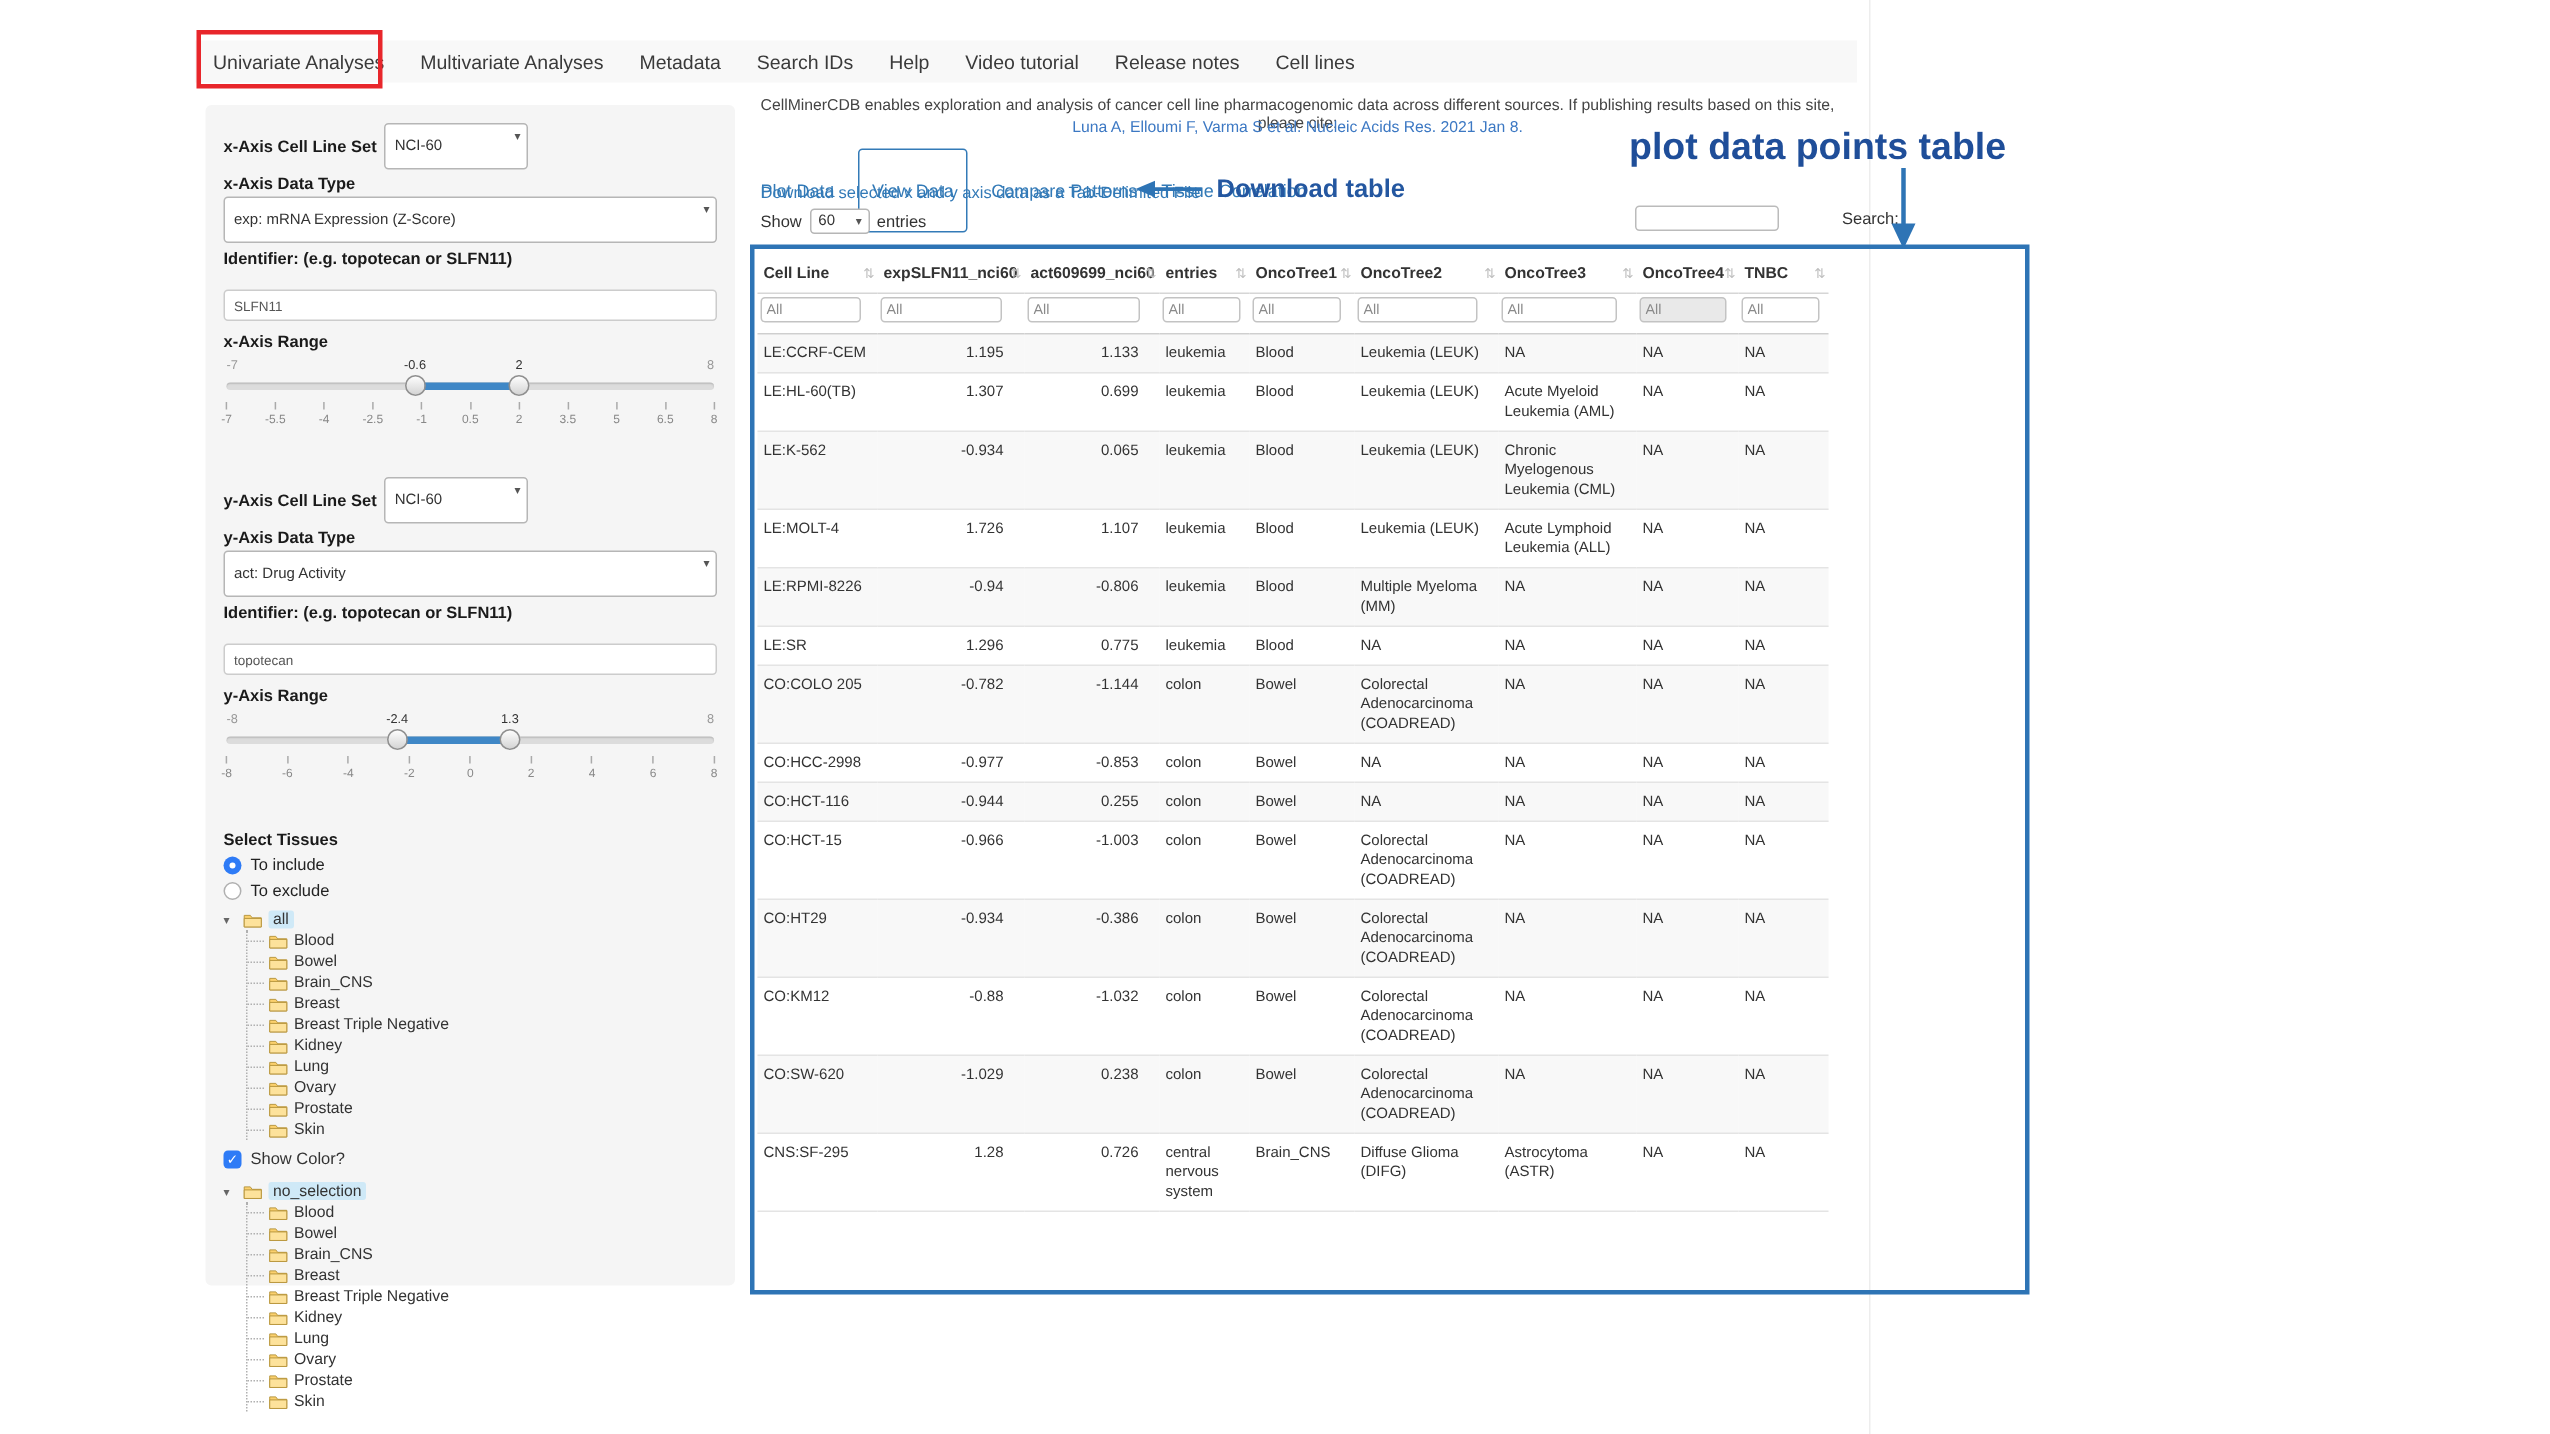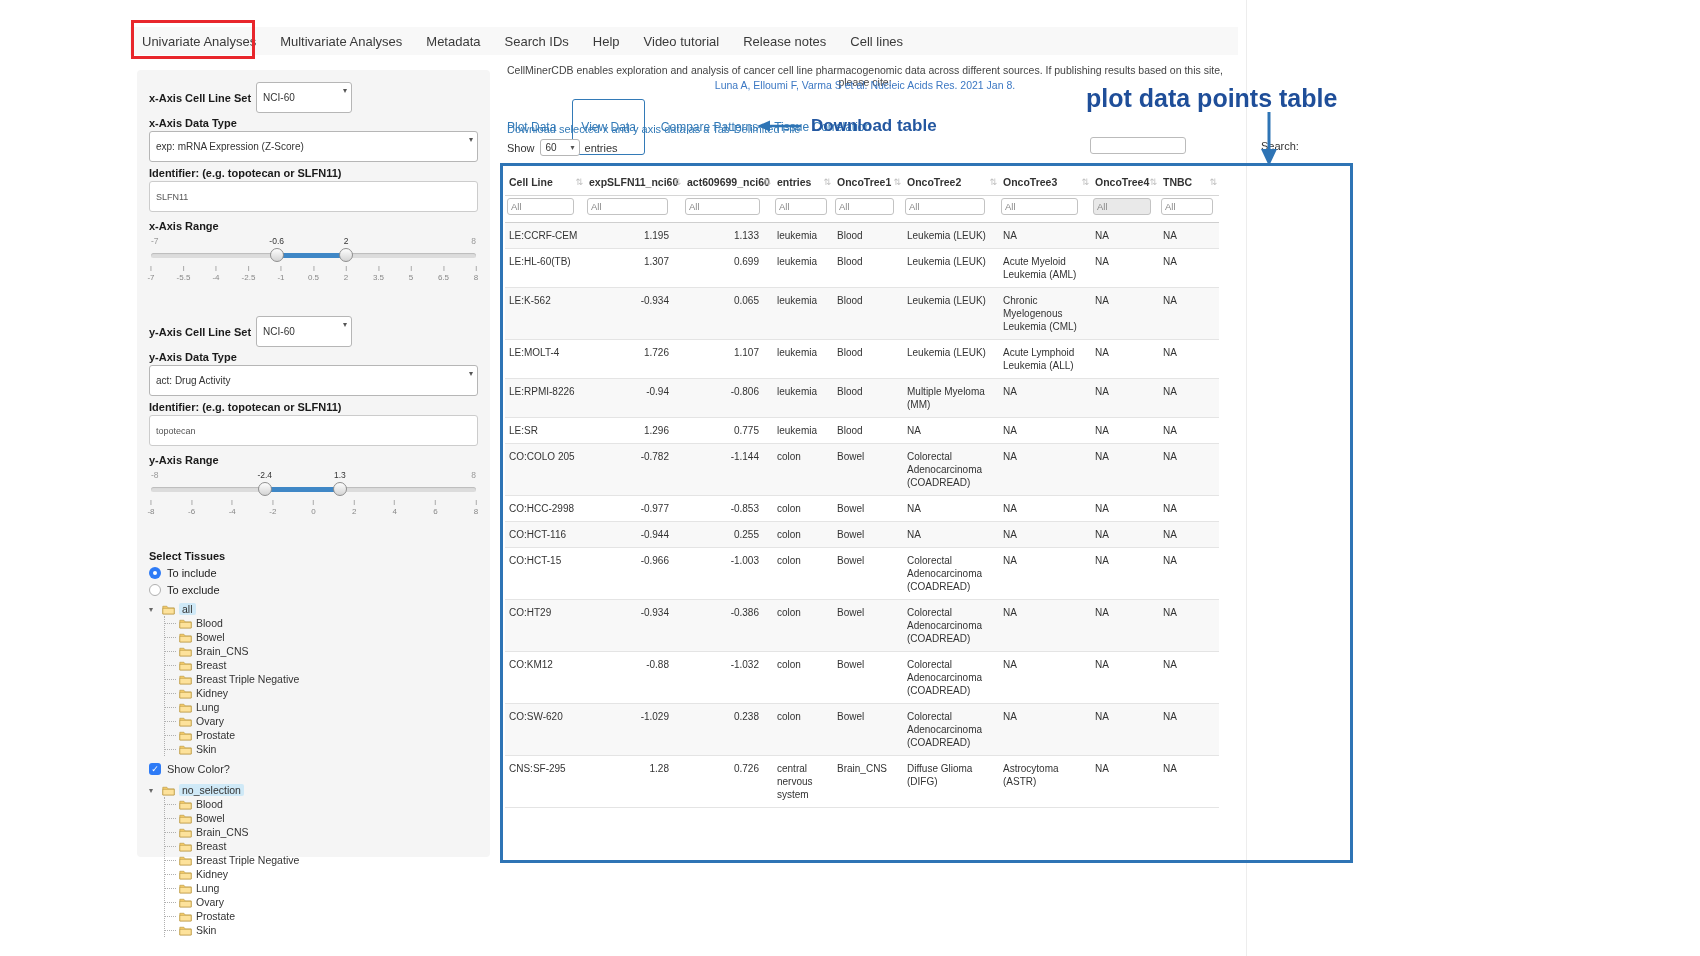--- a/index.html
+++ b/index.html
@@ -18,22 +18,22 @@
            border-radius:4px;padding:12px;box-sizing:border-box;font-size:11px;}
   .blabel{font-weight:bold;font-size:11px;color:#1a1a1a;margin:3px 0 2px;display:block;}
   .field-row{display:flex;align-items:center;margin-bottom:4px;}
   .select{position:relative;background:#fff;border:1px solid #b6b6b6;border-radius:3px;height:31px;
           font-size:10px;color:#333;padding:0 16px 0 6px;display:inline-flex;align-items:center;
           box-sizing:border-box;cursor:pointer;white-space:nowrap;}
   .select .caret{position:absolute;right:4px;top:3px;font-size:8px;color:#555;}
   .select.full{display:flex;width:100%;margin:2px 0 5px;}
   .select.sm{width:96px;margin-left:5px;}
   .select.tiny{width:40px;height:17px;padding:0 13px 0 5px;}
-  .tinput{width:100%;box-sizing:border-box;height:31px;border:1px solid #ccc;border-radius:3px;
-          font-size:9px;color:#555;padding:0 6px;background:#fff;margin:2px 0 7px;display:block;}
+  .tinput{width:100%;box-sizing:border-box;height:21px;border:1px solid #ccc;border-radius:3px;
+          font-size:9px;color:#555;padding:0 6px;background:#fff;margin:14px 0 7px;display:block;}
 
   
   .slider{position:relative;height:54px;margin:4px 2px 26px;}
   .sl-end{position:absolute;top:0;font-size:8.5px;color:#999;}
   .sl-val{position:absolute;top:0;font-size:8.5px;color:#333;transform:translateX(-50%);}
   .sl-track{position:absolute;top:17px;left:0;right:0;height:5px;background:#dcdcdc;border-radius:3px;
             box-shadow:inset 0 1px 1px rgba(0,0,0,.15);}
   .sl-range{position:absolute;top:17px;height:5px;background:#3f87c6;}
   .sl-handle{position:absolute;top:12px;width:14px;height:14px;border-radius:50%;
              background:linear-gradient(#fdfdfd,#d4d4d4);border:1px solid #8f8f8f;
@@ -65,21 +65,21 @@
   
   .citation1{position:absolute;left:500px;top:64px;width:730px;text-align:center;font-size:10.5px;color:#444;}
   .citation2{position:absolute;left:500px;top:79px;width:730px;text-align:center;font-size:10.5px;color:#3c78c3;cursor:pointer;}
   .tabs{position:absolute;left:507px;top:99px;display:flex;align-items:center;gap:16px;font-size:12px;color:#337ab7;}
   .tab{cursor:pointer;white-space:nowrap;padding:3px 0;}
   .tab.active{border:1px solid #337ab7;border-radius:3px;padding:20px 8px;}
   .dl-link{position:absolute;left:507px;top:123px;font-size:11px;color:#337ab7;cursor:pointer;}
   .show-entries{position:absolute;left:507px;top:139px;display:flex;align-items:center;gap:5px;font-size:11px;color:#333;}
   .search-input{position:absolute;left:1090px;top:137px;width:96px;height:17px;border:1px solid #bbb;
                 border-radius:3px;box-sizing:border-box;font-size:10px;padding:0 4px;}
-  .search-label{position:absolute;left:1261px;top:140px;font-size:11px;color:#333;}
+  .search-label{position:absolute;left:1228px;top:140px;font-size:11px;color:#333;}
 
   
   .dt-wrap{position:absolute;left:505px;top:169px;width:714px;}
   table.dt{border-collapse:collapse;table-layout:fixed;width:714px;font-size:10px;color:#333;}
   .dt th{font-size:10.5px;font-weight:bold;text-align:left;padding:7px 12px 7px 4px;
          border-bottom:1px solid #d6d6d6;position:relative;cursor:pointer;white-space:nowrap;overflow:hidden;}
   .dt th .sort{position:absolute;right:2px;top:8px;color:#c0c0c0;font-size:9px;font-weight:normal;}
   .dt tr.filter td{padding:2px 2px 7px 2px;border-bottom:1px solid #cfcfcf;}
   .dt tr.filter input{width:78%;height:15px;border:1px solid #c3c3c3;border-radius:3px;font-size:9.5px;
                       padding:0 3px;color:#666;background:#fff;box-sizing:content-box;}

